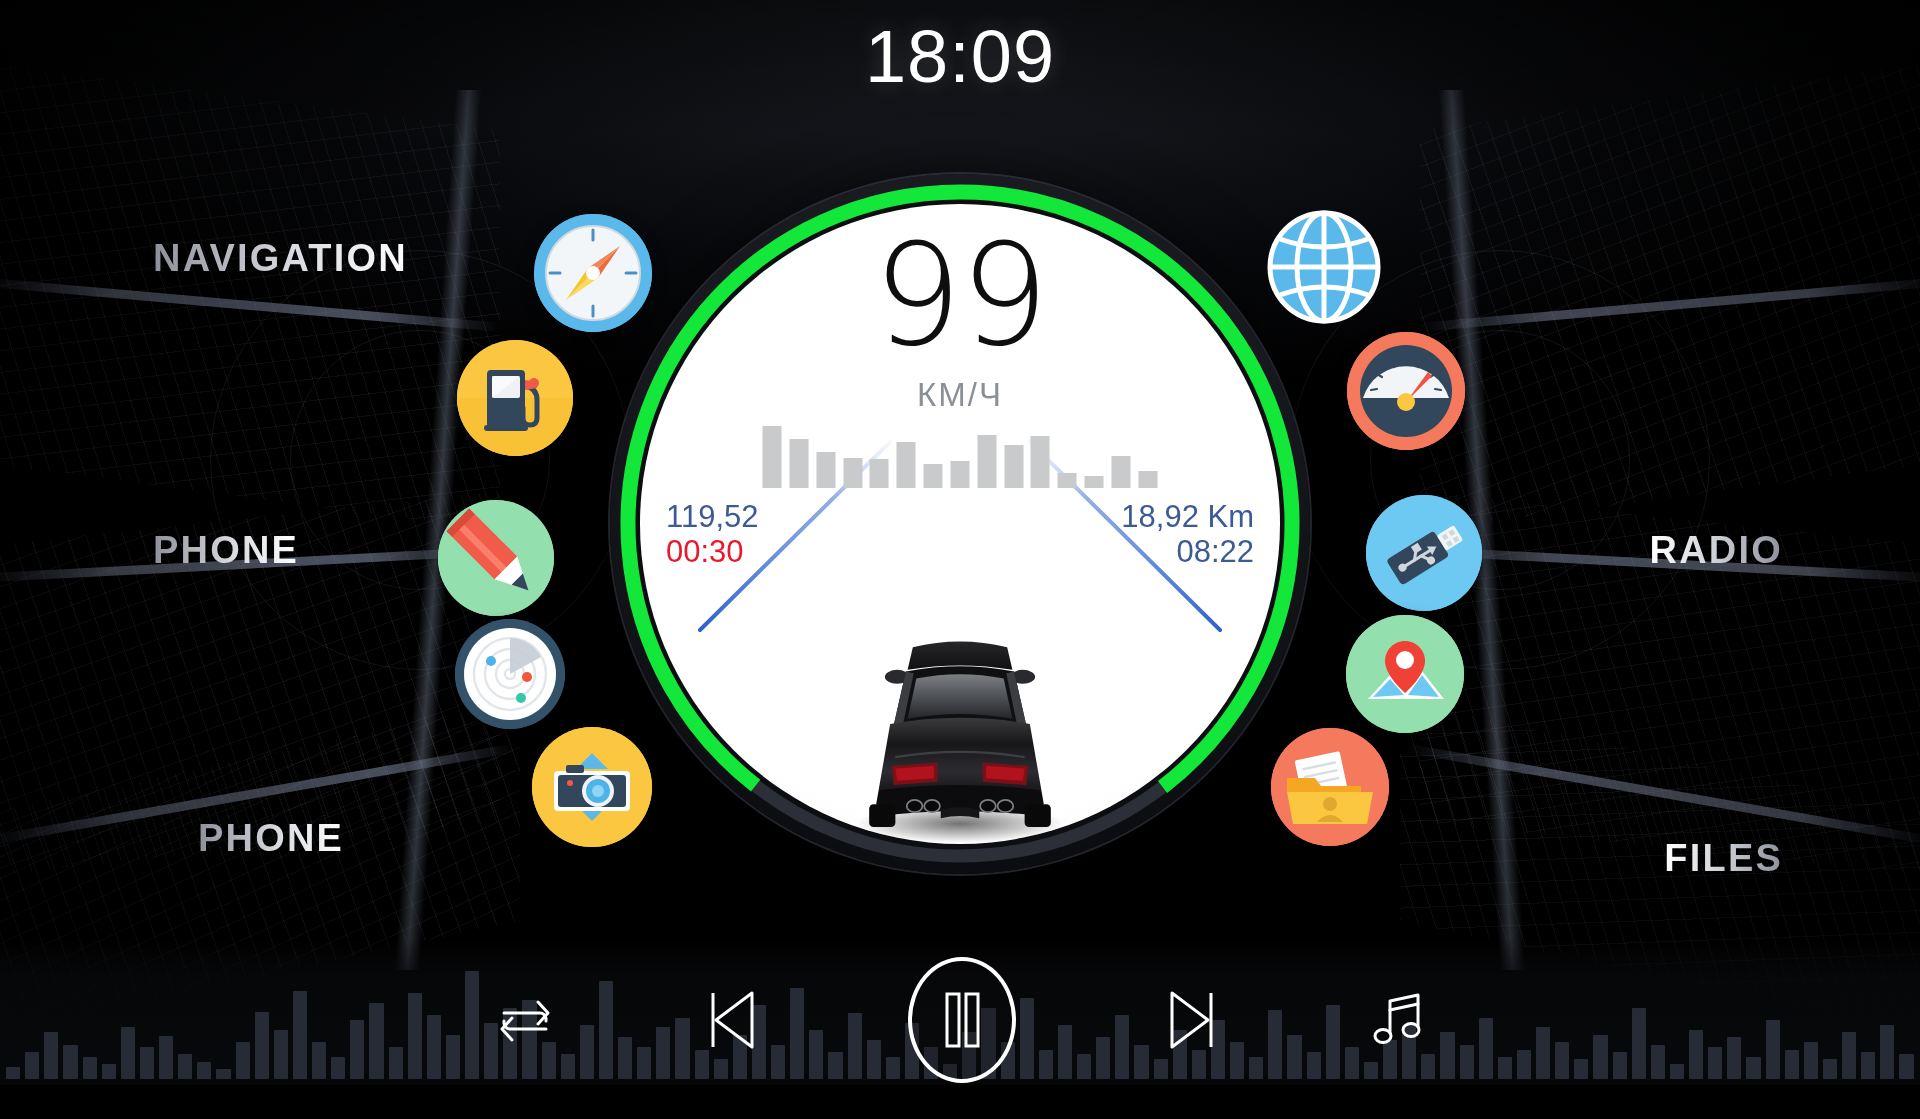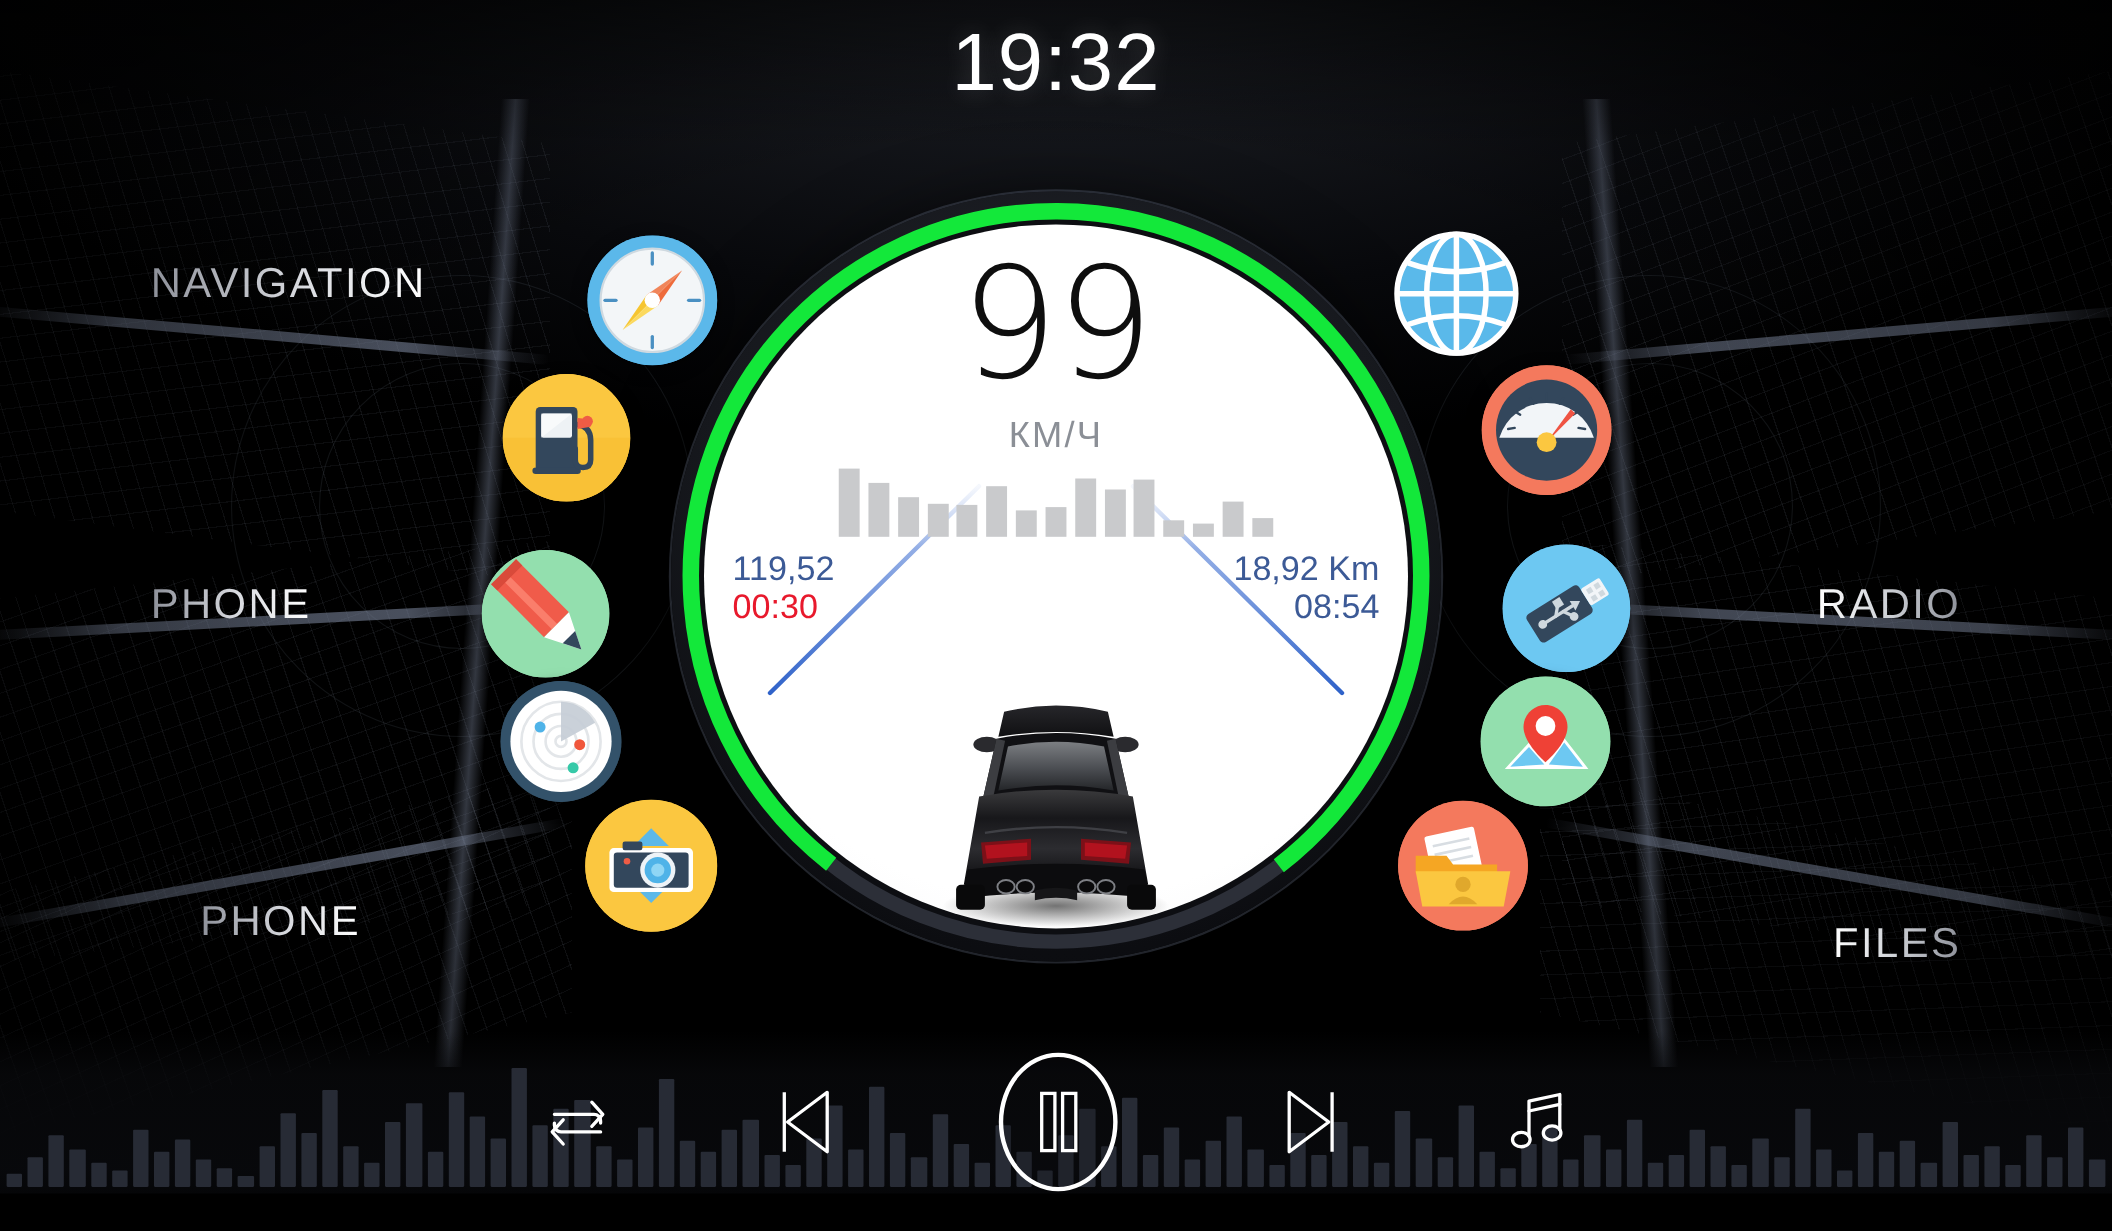--- a/index.html
+++ b/index.html
@@ -78,23 +78,23 @@
     text-align:center;
     color:#ffffff;
     font-size:74px; font-weight:400; letter-spacing:1px;
     text-shadow:0 0 22px rgba(255,255,255,.18);
     z-index:40;
   }
 
   
   .side-label {
     position:absolute; z-index:35;
-    font-size:38px; letter-spacing:2.2px; font-weight:400;
+    font-size:38px; letter-spacing:2.2px; font-weight:700;
     white-space:nowrap; cursor:pointer;
-    -webkit-background-clip:text; background-clip:text; color:transparent;
+    -webkit-background-clip:text; background-clip:text; color:transparent;margin-left:16px;
   }
   .side-label.left  { background-image:linear-gradient(to right, #8d9099 0%, #d9dbe0 55%, #ffffff 100%); }
   .side-label.right { background-image:linear-gradient(to right, #ffffff 0%, #d2d5da 45%, #8d9099 100%); }
 
   #lbl-navigation { left:137px;  top:237px; }
   #lbl-camera     { left:137px;  top:529px; }
   #lbl-phone      { left:182px;  top:817px; }
   #lbl-internet   { right:137px; top:237px; }
   #lbl-radio      { right:137px; top:529px; }
   #lbl-files      { right:137px; top:837px; }
@@ -212,21 +212,21 @@
   <div class="seam s-l3"></div>
   <div class="seam s-r1"></div>
   <div class="seam s-r2"></div>
   <div class="seam s-r3"></div>
 
   <div class="edge e-l"></div>
   <div class="edge e-r"></div>
 
   <div class="vignette"></div>
 
-  <div class="clock">19:32</div>
+  <div class="clock">18:09</div>
 
   <div class="side-label left" id="lbl-navigation">NAVIGATION</div>
   <div class="side-label left" id="lbl-camera">PHONE</div>
   <div class="side-label left" id="lbl-phone">PHONE</div>
   <div class="side-label right" id="lbl-radio">RADIO</div>
   <div class="side-label right" id="lbl-files">FILES</div>
 
   <div class="housing"></div>
 
   <div class="arc-wrap">
@@ -270,21 +270,21 @@
         <i style="height: 32.069px;"></i>
         <i style="height: 17.1034px;"></i>
       </div>
 
     <div class="stat" id="stat-left" style="color: rgb(60, 90, 150);">
       <span>119,52</span>
       <span class="red" style="color: rgb(232, 25, 44);">00:30</span>
     </div>
     <div class="stat" id="stat-right" style="color: rgb(60, 90, 150);">
       <span>18,92 Km</span>
-      <span style="display:block">08:54</span>
+      <span style="display:block">08:22</span>
     </div>
 
     <svg class="car" viewBox="0 0 300 300">
       <defs>
         <linearGradient id="bodyG" x1="0" y1="0" x2="0" y2="1">
           <stop offset="0%" stop-color="#3a3a3c"></stop>
           <stop offset="30%" stop-color="#17171a"></stop>
           <stop offset="62%" stop-color="#2c2c30"></stop>
           <stop offset="100%" stop-color="#0a0a0c"></stop>
         </linearGradient>

